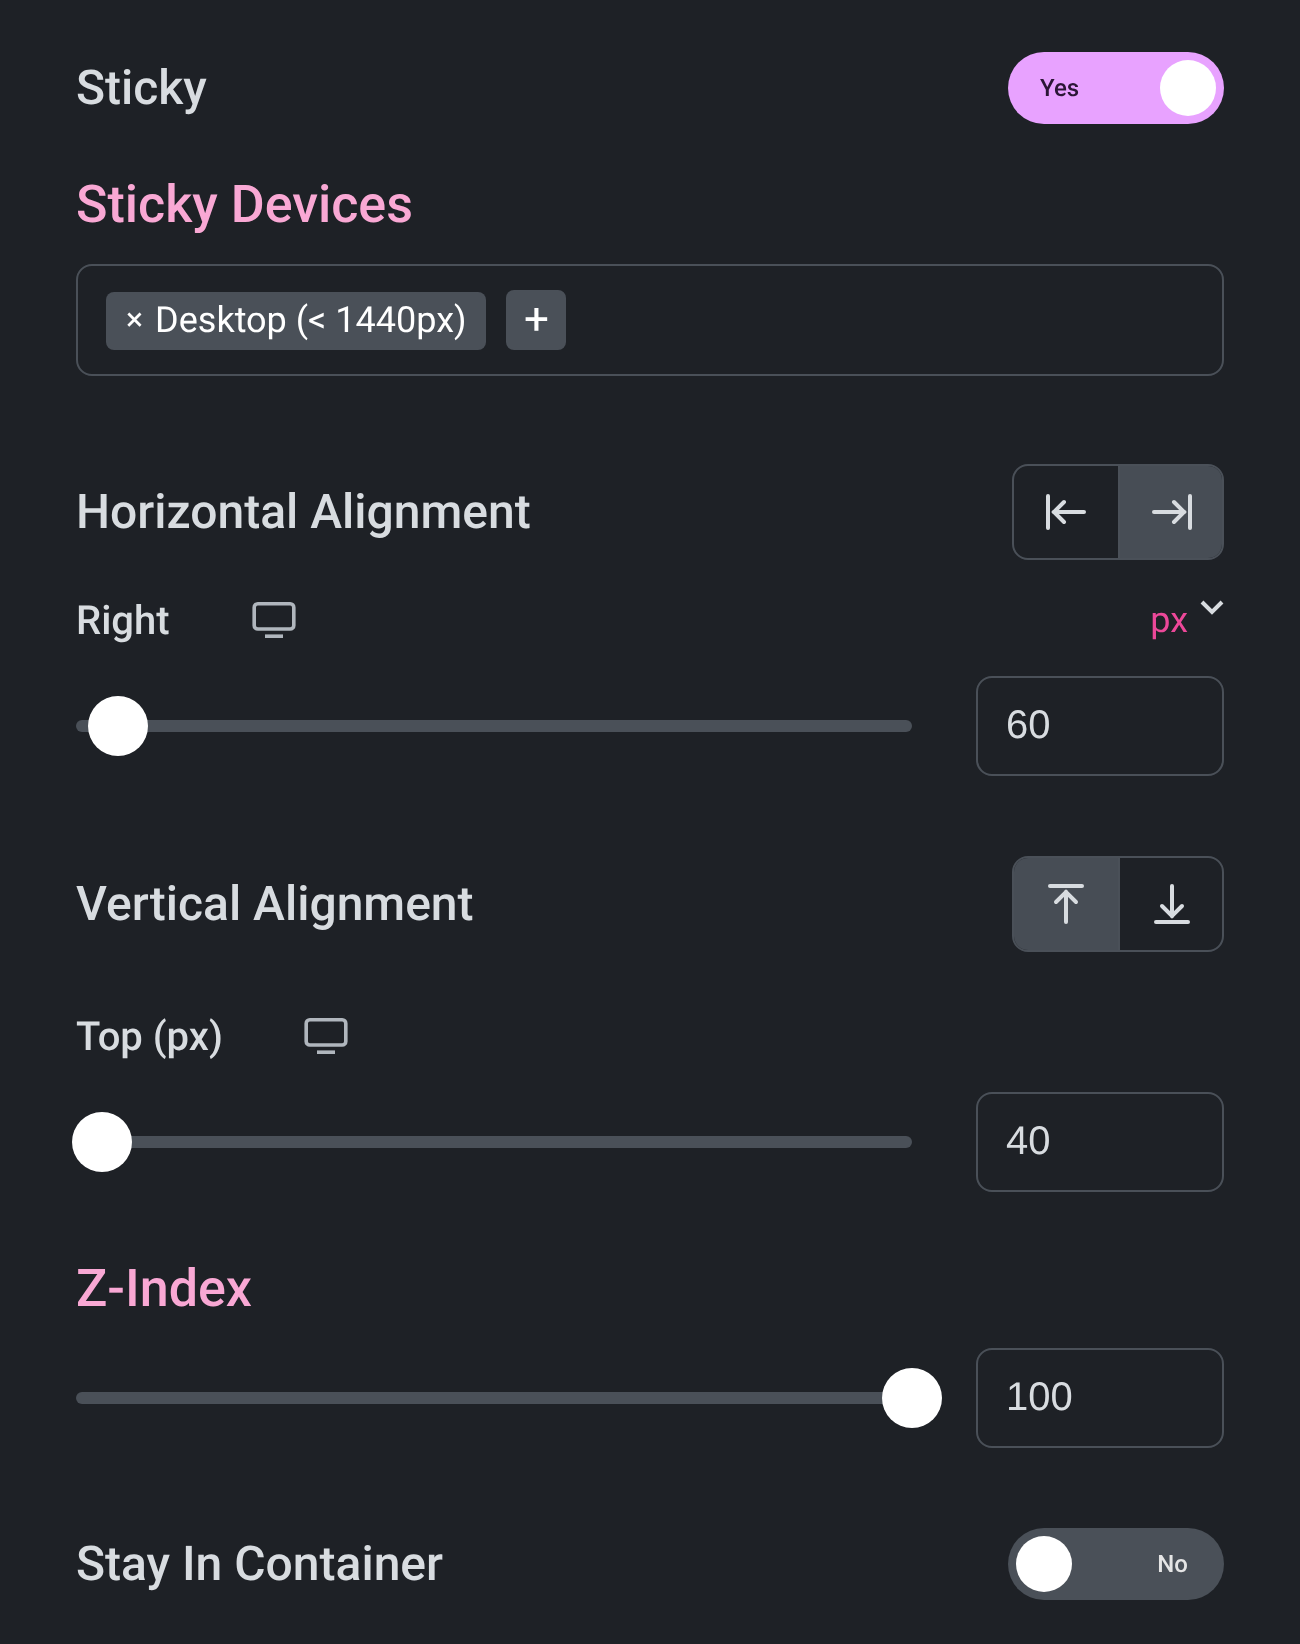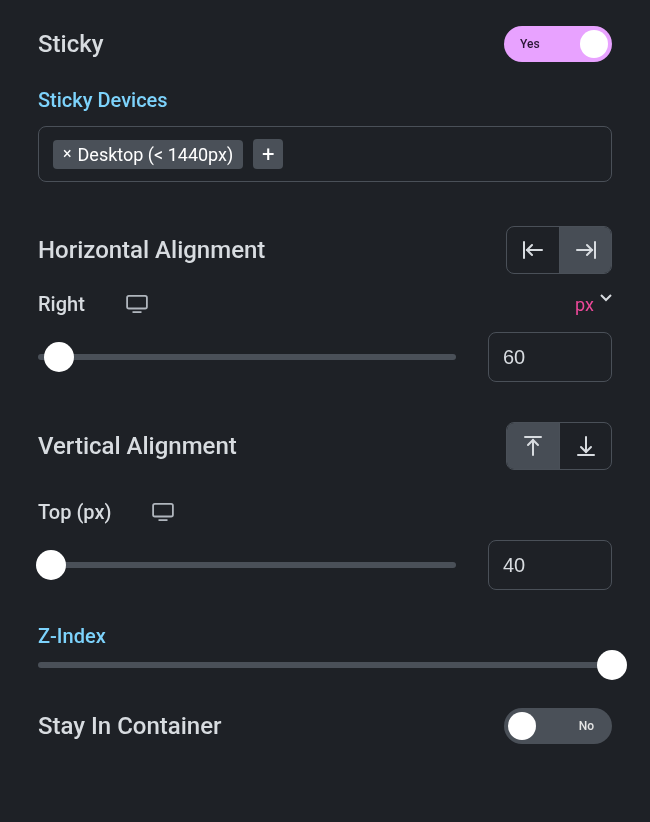--- a/index.html
+++ b/index.html
@@ -20,22 +20,22 @@
     align-items: center;
     justify-content: space-between;
     margin-bottom: 18px;
   }
   .label {
     font-size: 24px;
     color: #d8dce0;
     font-weight: 500;
   }
   .section-label {
-    font-size: 20px;
-    color: #7dd3fc;
+    font-size: 26px;
+    color: #f9a8d4;
     font-weight: 500;
     margin-bottom: 14px;
     margin-top: 26px;
   }
   
   .toggle {
     width: 108px;
     height: 36px;
     border-radius: 20px;
     position: relative;
@@ -292,20 +292,21 @@
     <div class="slider-thumb" style="left:3%;"></div>
   </div>
   <input class="num-input" value="40" style="">
 </div>
 
 <div class="section-label" style="margin-top:34px;">Z-Index</div>
 <div class="slider-row">
   <div class="slider">
     <div class="slider-thumb" style="left:100%;"></div>
   </div>
+  <input class="num-input" value="100" style="">
 </div>
 
 <div class="row" style="margin-top:40px;">
   <span class="label">Stay In Container</span>
   <div class="toggle toggle-off">
     <div class="toggle-knob"></div>
     <span class="toggle-text">No</span>
   </div>
 </div>
 

